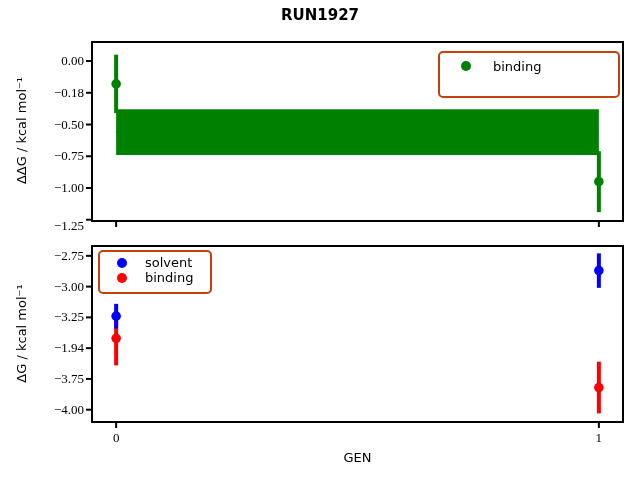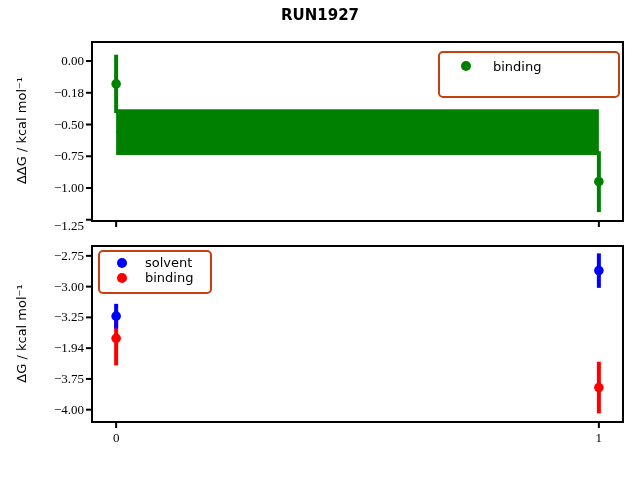--- a/index.html
+++ b/index.html
@@ -73,20 +73,21 @@
       <line x1="86" x2="92" y1="317.3846153846154" y2="317.3846153846154" stroke="#000000" stroke-width="2"></line>
       <line x1="86" x2="92" y1="348.1538461538462" y2="348.1538461538462" stroke="#000000" stroke-width="2"></line>
       <line x1="86" x2="92" y1="378.92307692307696" y2="378.92307692307696" stroke="#000000" stroke-width="2"></line>
       <line x1="86" x2="92" y1="409.69230769230774" y2="409.69230769230774" stroke="#000000" stroke-width="2"></line>
       <line x1="116.13636363636364" x2="116.13636363636364" y1="422" y2="428" stroke="#000000" stroke-width="2"></line>
       <line x1="598.8636363636363" x2="598.8636363636363" y1="422" y2="428" stroke="#000000" stroke-width="2"></line>
     </svg>
   <div class="suptitle">RUN1927</div>
   <div class="ylabel ylabel-top">ΔΔG / kcal mol⁻¹</div>
   <div class="ylabel ylabel-bottom">ΔG / kcal mol⁻¹</div>
+  <div class="xlabel">GEN</div>
   <div id="legend-top" class="legend">
       <div class="legend-row">
         <span class="legend-handle">
           <span class="legend-dot" style="background: rgb(0, 128, 0);"></span>
         </span>
         <span class="legend-label">binding</span>
       </div>
     </div>
   <div id="legend-bottom" class="legend">
       <div class="legend-row">

